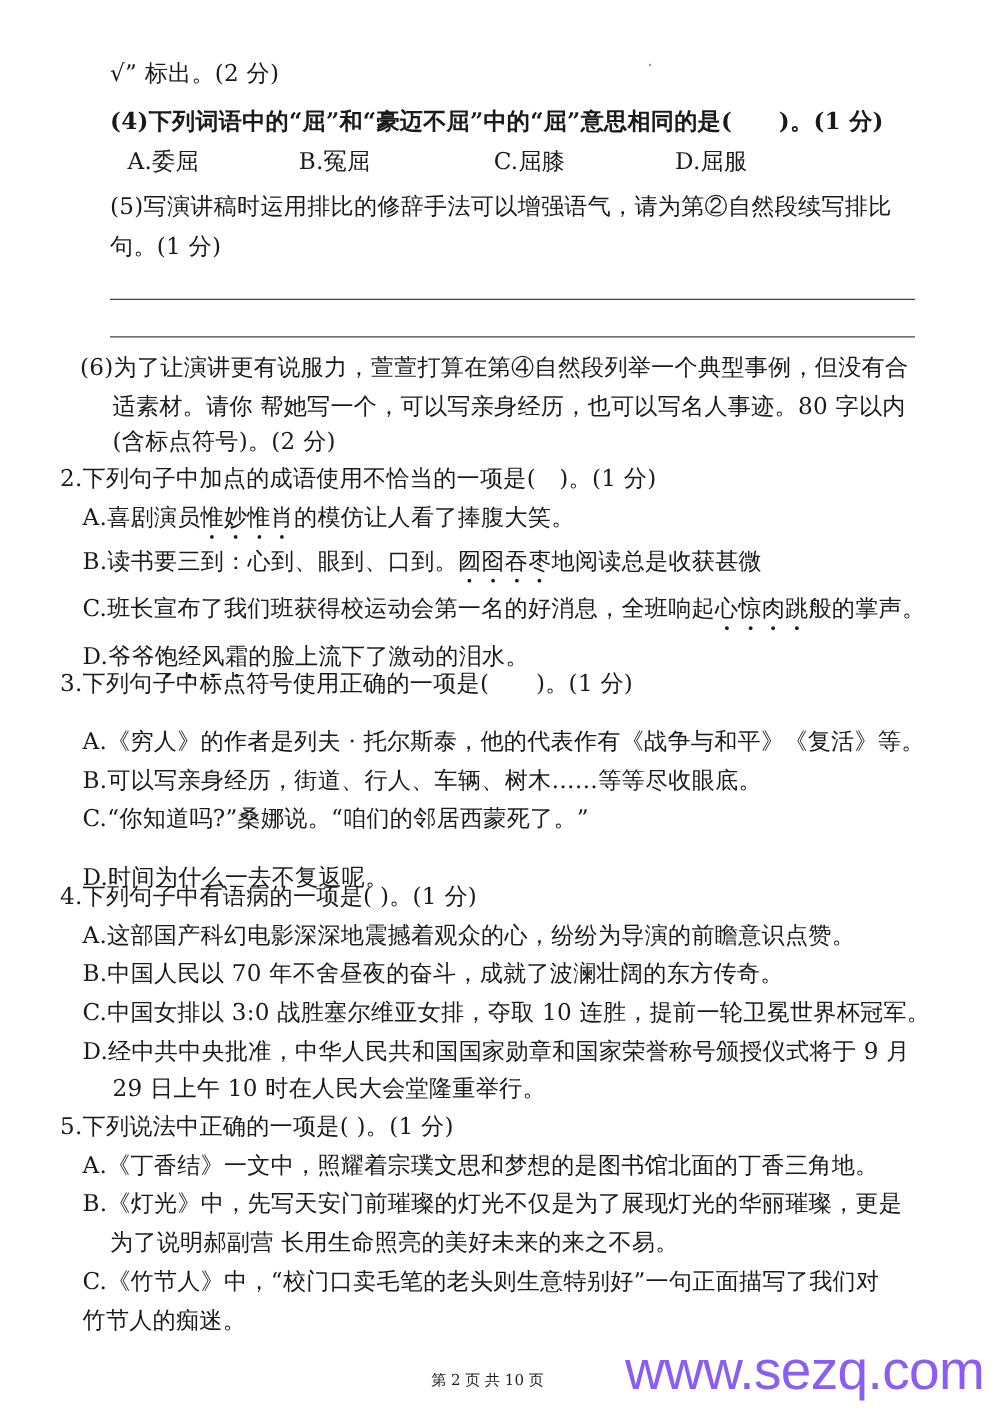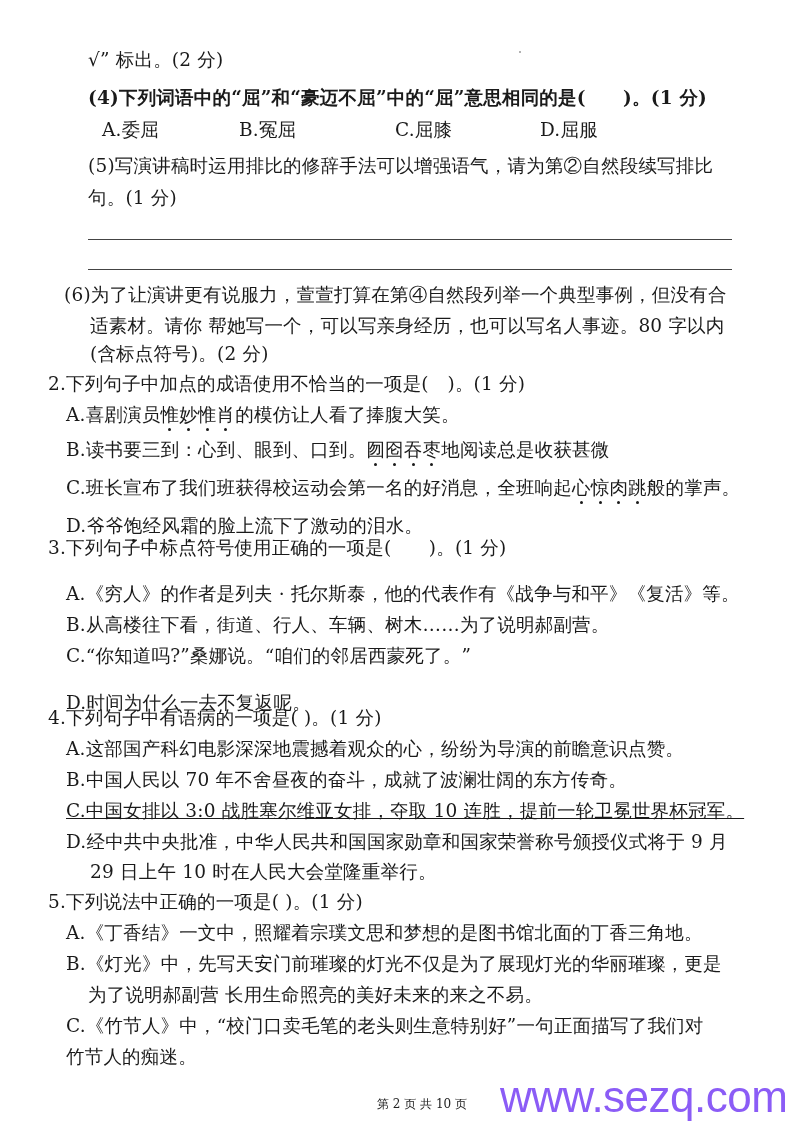--- a/index.html
+++ b/index.html
@@ -20,21 +20,21 @@
       position: relative; display: inline-block;
     }
     .em::after {
       content: ""; position: absolute; left: 50%; bottom: -4px;
       width: 3px; height: 3px; margin-left: -1.5px;
       background: #1a1a1a; border-radius: 50%;
     }
     .opt { display: inline-block; }
     .footer {
       position: absolute; left: 345px; top: 1096px;
-      font-size: 12px; color: #222; white-space: nowrap; margin-left: 32px;
+      font-size: 12px; color: #222; white-space: nowrap;
     }
     .watermark {
       position: absolute; left: 500px; top: 1072px;
       font-family: "Liberation Sans", "DejaVu Sans", sans-serif;
       font-size: 44px; color: #8b5cf6; letter-spacing: -0.5px;
       white-space: nowrap;
     }
     .dot-mark {
       position: absolute; left: 519px; top: 51px; width: 2px; height: 2px;
       background: #999; border-radius: 50%;
@@ -81,28 +81,28 @@
   <div class="line" style="left:66px; top:476px;">
     <span>C.班长宣布了我们班获得校运动会第一名的好消息，全班响起</span><span class="em">心</span><span class="em">惊</span><span class="em">肉</span><span class="em">跳</span><span>般的掌声。</span>
   </div>
 
   <div class="line" style="left:66px; top:514px;">
     <span>D.爷爷</span><span class="em">饱</span><span class="em">经</span><span class="em">风</span><span class="em">霜</span><span>的脸上流下了激动的泪水。</span>
   </div>
 
   <div class="line" style="left:48px; top:536px;">3.下列句子中标点符号使用正确的一项是(　　)。(1 分)</div>
   <div class="line" style="left:66px; top:582px;">A.《穷人》的作者是列夫 · 托尔斯泰，他的代表作有《战争与和平》《复活》等。</div>
-  <div class="line" style="left:66px; top:613px;">B.从高楼往下看，街道、行人、车辆、树木……为了说明郝副营。</div>
+  <div class="line" style="left:66px; top:613px;">B.可以写亲身经历，街道、行人、车辆、树木……等等尽收眼底。</div>
   <div class="line" style="left:66px; top:644px;">C.“你知道吗?”桑娜说。“咱们的邻居西蒙死了。”</div>
   <div class="line" style="left:66px; top:675px;margin-top:16px;">D.时间为什么一去不复返呢。</div>
 
   <div class="line" style="left:48px; top:706px;">4.下列句子中有语病的一项是( )。(1 分)</div>
   <div class="line" style="left:66px; top:737px;">A.这部国产科幻电影深深地震撼着观众的心，纷纷为导演的前瞻意识点赞。</div>
   <div class="line" style="left:66px; top:768px;">B.中国人民以 70 年不舍昼夜的奋斗，成就了波澜壮阔的东方传奇。</div>
-  <div class="line" style="left:66px; top:799px;text-decoration:underline;">C.中国女排以 3:0 战胜塞尔维亚女排，夺取 10 连胜，提前一轮卫冕世界杯冠军。</div>
+  <div class="line" style="left:66px; top:799px;">C.中国女排以 3:0 战胜塞尔维亚女排，夺取 10 连胜，提前一轮卫冕世界杯冠军。</div>
   <div class="line" style="left:66px; top:830px;">D.经中共中央批准，中华人民共和国国家勋章和国家荣誉称号颁授仪式将于 9 月</div>
   <div class="line" style="left:90px; top:860px;">29 日上午 10 时在人民大会堂隆重举行。</div>
 
   <div class="line" style="left:48px; top:890px;">5.下列说法中正确的一项是( )。(1 分)</div>
   <div class="line" style="left:66px; top:921px;">A.《丁香结》一文中，照耀着宗璞文思和梦想的是图书馆北面的丁香三角地。</div>
   <div class="line" style="left:66px; top:952px;">B.《灯光》中，先写天安门前璀璨的灯光不仅是为了展现灯光的华丽璀璨，更是</div>
   <div class="line" style="left:66px; top:983px;margin-left:22px;">为了说明郝副营 长用生命照亮的美好未来的来之不易。</div>
   <div class="line" style="left:66px; top:1014px;">C.《竹节人》中，“校门口卖毛笔的老头则生意特别好”一句正面描写了我们对</div>
   <div class="line" style="left:66px; top:1045px;">竹节人的痴迷。</div>
 

